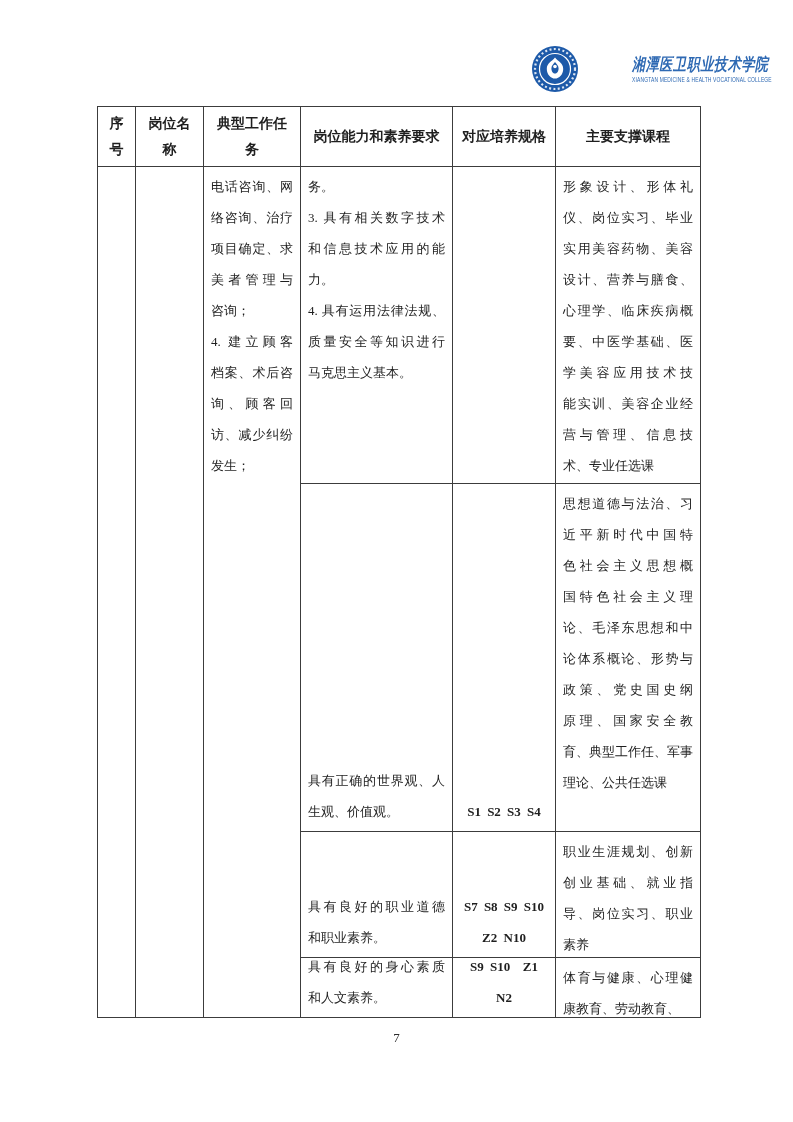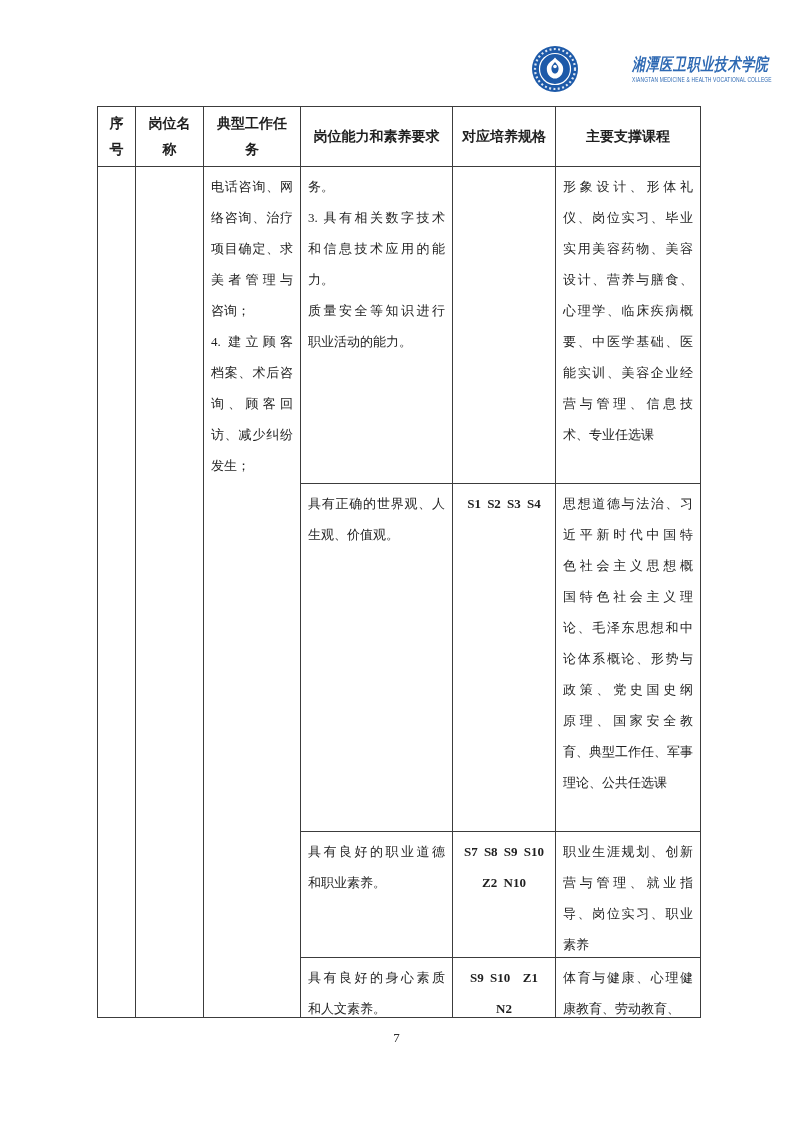--- a/index.html
+++ b/index.html
@@ -32,21 +32,21 @@
   .cell {
     box-sizing:border-box; overflow:hidden;
     border-right:1px solid #3c3c3c; border-bottom:1px solid #3c3c3c;
     padding:4px 7px; font-size:13px; line-height:31px;
   }
   .head {
     font-weight:bold; font-size:14px; line-height:26px;
     display:flex; flex-direction:column; justify-content:center; padding:2px;
   }
   .tall { grid-row:2 / 6; }
-  .vcenter { display:flex; flex-direction:column; justify-content:flex-start; }
+  .vcenter { display:flex; flex-direction:column; justify-content:flex-end; }
   .spec { word-spacing:3px;font-weight:bold; }
   .tline { white-space:pre-wrap; }
   .just { text-align:justify; text-align-last:justify; text-justify:inter-character; }
   .center .tline { text-align:center !important; text-align-last:center !important; }
 
   
   .page-num {
     position:absolute; left:0; top:1030px; width:100%;
     text-align:center; font-size:13px; color:#2a2a2a;
   }
@@ -108,31 +108,33 @@
         <div class="tline just">询、顾客回</div>
         <div class="tline just">访、减少纠纷</div>
         <div class="tline">发生；</div>
       </div>
 
     <div class="cell">
         <div class="tline">务。</div>
         <div class="tline just">3. 具有相关数字技术</div>
         <div class="tline just">和信息技术应用的能</div>
         <div class="tline">力。</div>
+        <div class="tline just">4. 具有运用法律法规、</div>
         <div class="tline just">质量安全等知识进行</div>
-        <div class="tline">职业活动的能力。</div>
+        <div class="tline">马克思主义基本。</div>
       </div>
     <div class="cell center vcenter spec"></div>
     <div class="cell">
         <div class="tline just">形象设计、形体礼</div>
         <div class="tline just">仪、岗位实习、毕业</div>
         <div class="tline just">实用美容药物、美容</div>
         <div class="tline just">设计、营养与膳食、</div>
         <div class="tline just">心理学、临床疾病概</div>
         <div class="tline just">要、中医学基础、医</div>
+        <div class="tline just">学美容应用技术技</div>
         <div class="tline just">能实训、美容企业经</div>
         <div class="tline just">营与管理、信息技</div>
         <div class="tline">术、专业任选课</div>
       </div>
 
     <div class="cell vcenter">
         <div class="tline just">具有正确的世界观、人</div>
         <div class="tline">生观、价值观。</div>
       </div>
     <div class="cell center vcenter spec">
@@ -154,21 +156,21 @@
     <div class="cell vcenter">
         <div class="tline just">具有良好的职业道德</div>
         <div class="tline">和职业素养。</div>
       </div>
     <div class="cell center vcenter spec">
         <div class="tline just">S7 S8 S9 S10</div>
         <div class="tline">Z2 N10</div>
       </div>
     <div class="cell">
         <div class="tline just">职业生涯规划、创新</div>
-        <div class="tline just">营与管理、就业指</div>
+        <div class="tline just">创业基础、就业指</div>
         <div class="tline just">导、岗位实习、职业</div>
         <div class="tline">素养</div>
       </div>
 
     <div class="cell vcenter">
         <div class="tline just">具有良好的身心素质</div>
         <div class="tline">和人文素养。</div>
       </div>
     <div class="cell center vcenter spec">
         <div class="tline">S9 S10  Z1 N2</div>

